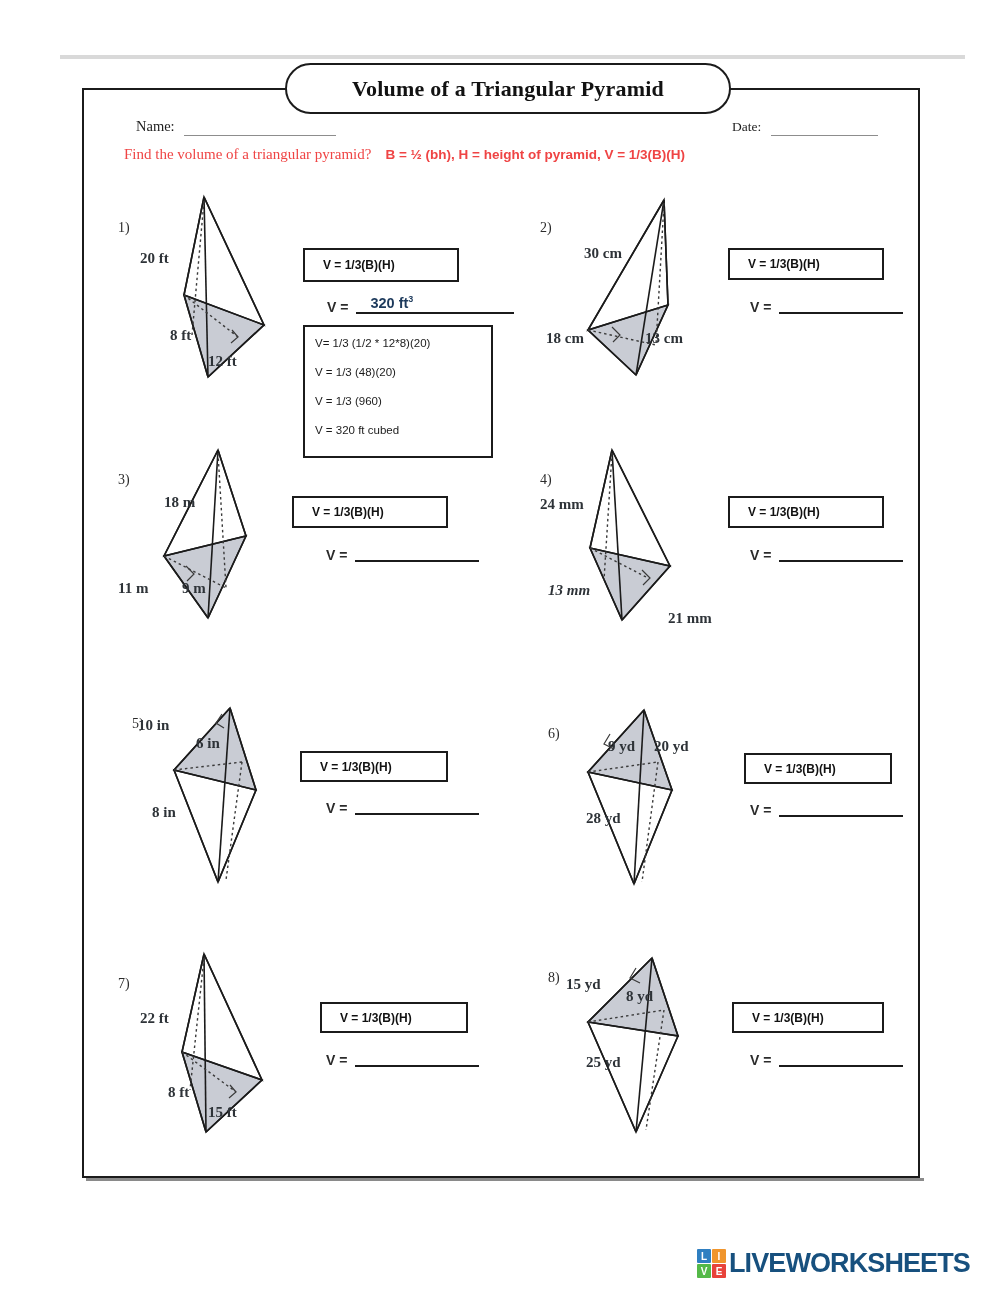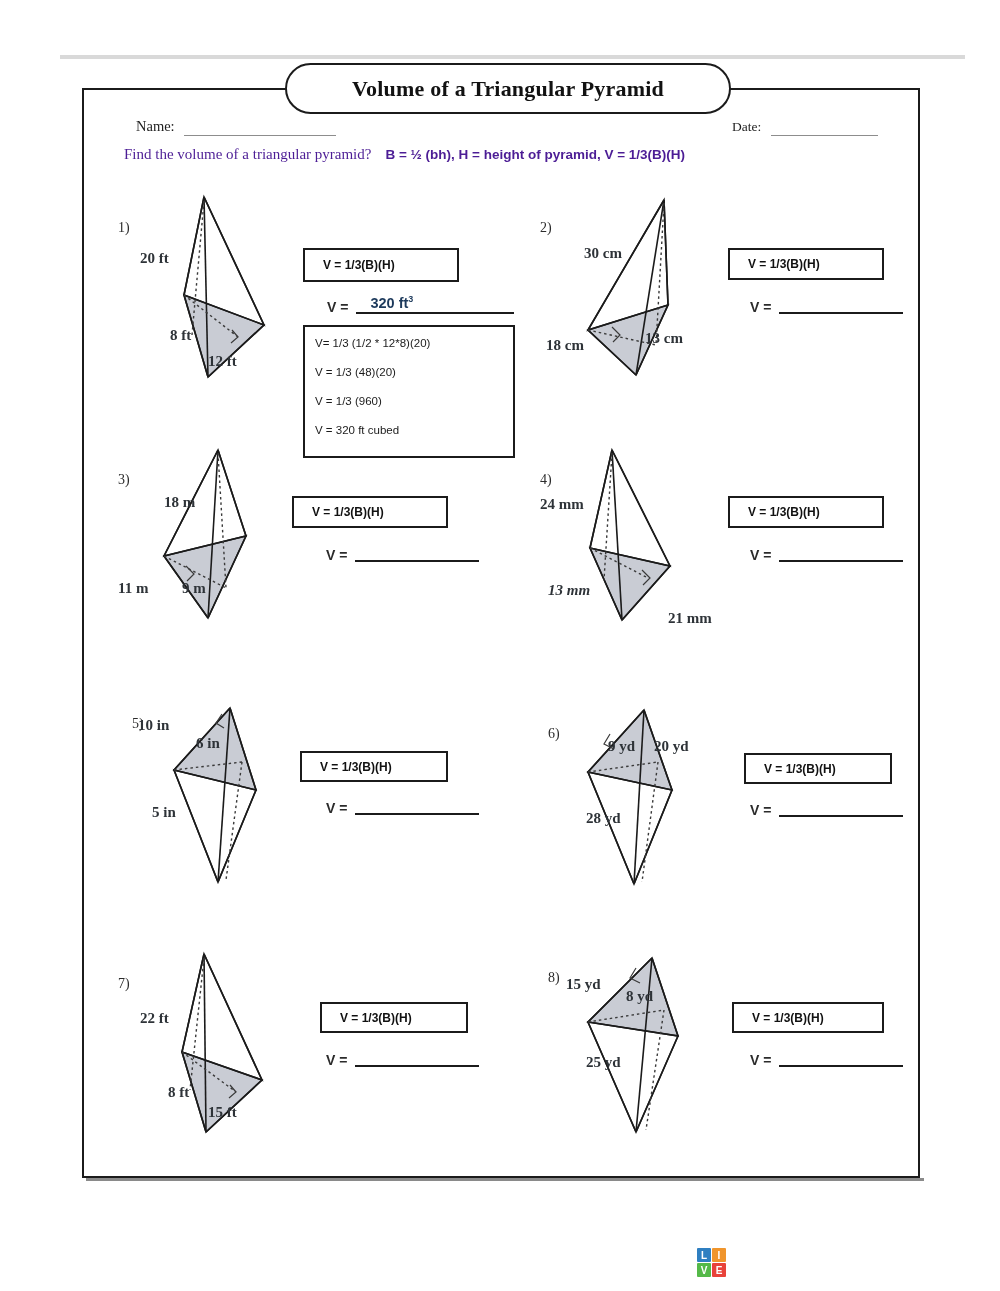--- a/index.html
+++ b/index.html
@@ -99,21 +99,21 @@
     width: 107px; height: 1px;
     background: #8d8d8d;
   }
 
   
   .directions {
     position: absolute;
     left: 40px;
     top: 56px;
     font-size: 15px;
-    color: #4c1d95;
+    color: #ef4444;
     white-space: nowrap;
   }
   .directions .q {
     font-family: "Liberation Serif", serif;
   }
   .directions .formula {
     font-family: "Liberation Sans", sans-serif;
     font-weight: bold;
     font-size: 13.5px;
     margin-left: 14px;
@@ -290,21 +290,21 @@
 </div>
 <div class="fbox" style="left:303px; top:248px; width:156px; height:34px;">
   <span>V = 1/3(B)(H)</span>
 </div>
 <div class="ansrow" style="left:327px; top:297px;">
   <span class="veq">V =</span>
   <span class="blank" style="width:158px;">
     <span class="filled">320 ft<sup>3</sup></span>
   </span>
 </div>
-<div class="workbox" style="left:303px; top:325px; width:212px; height:133px;">
+<div class="workbox" style="left:303px; top:325px; width:190px; height:133px;">
   <div class="wline">V= 1/3 (1/2 * 12*8)(20)</div>
   <div class="wline">V = 1/3 (48)(20)</div>
   <div class="wline">V = 1/3 (960)</div>
   <div class="wline">V = 320 ft cubed</div>
 </div>
 
 <div class="problem" style="left:540px; top:205px;">
   <span class="pnum" style="left:0px; top:15px;">2)</span>
   <div class="figwrap" style="left:28px; top:-10px;">
     <svg width="130" height="190" viewBox="0 0 130 190">
@@ -314,21 +314,21 @@
       <line x1="96" y1="5" x2="20" y2="135" stroke="#1b1b1b" stroke-width="1.6"></line>
       <line x1="96" y1="5" x2="100" y2="110" stroke="#1b1b1b" stroke-width="1.6"></line>
       <line x1="20" y1="135" x2="68" y2="180" stroke="#1b1b1b" stroke-width="1.6"></line>
       <line x1="100" y1="110" x2="68" y2="180" stroke="#1b1b1b" stroke-width="1.6"></line>
       <line x1="96" y1="8" x2="88" y2="150" stroke="#3a3a3a" stroke-width="1.4" stroke-dasharray="2.5,3"></line>
       <line x1="20" y1="135" x2="88" y2="150" stroke="#3a3a3a" stroke-width="1.4" stroke-dasharray="2.5,3"></line>
       <path d="M 44,132 L 52,140 L 45,147" fill="none" stroke="#3a3a3a" stroke-width="1.2"></path>
     </svg>
   </div>
   <span class="dimlabel" style="left:44px; top:40px;">30 cm</span>
-  <span class="dimlabel" style="left:6px; top:125px;margin-top:7px;">18 cm</span>
+  <span class="dimlabel" style="left:6px; top:125px;">18 cm</span>
   <span class="dimlabel" style="left:105px; top:125px;">13 cm</span>
 </div>
 <div class="fbox" style="left:728px; top:248px; width:156px; height:32px;">
   <span>V = 1/3(B)(H)</span>
 </div>
 <div class="ansrow" style="left:750px; top:297px;">
   <span class="veq">V =</span>
   <span class="blank"></span>
 </div>
 
@@ -399,21 +399,21 @@
       <line x1="74" y1="4" x2="100" y2="86" stroke="#1b1b1b" stroke-width="1.6"></line>
       <line x1="18" y1="66" x2="62" y2="178" stroke="#1b1b1b" stroke-width="1.6"></line>
       <line x1="100" y1="86" x2="62" y2="178" stroke="#1b1b1b" stroke-width="1.6"></line>
       <line x1="18" y1="66" x2="86" y2="58" stroke="#3a3a3a" stroke-width="1.4" stroke-dasharray="2.5,3"></line>
       <line x1="86" y1="58" x2="70" y2="176" stroke="#3a3a3a" stroke-width="1.4" stroke-dasharray="2.5,3"></line>
       <path d="M 66,10 L 60,19 L 68,24" fill="none" stroke="#3a3a3a" stroke-width="1.2"></path>
     </svg>
   </div>
   <span class="dimlabel" style="left:-2px; top:5px;">10 in</span>
   <span class="dimlabel" style="left:56px; top:23px;">6 in</span>
-  <span class="dimlabel" style="left:12px; top:92px;">5 in</span>
+  <span class="dimlabel" style="left:12px; top:92px;">8 in</span>
 </div>
 <div class="fbox" style="left:300px; top:751px; width:148px; height:31px;">
   <span>V = 1/3(B)(H)</span>
 </div>
 <div class="ansrow" style="left:326px; top:798px;">
   <span class="veq">V =</span>
   <span class="blank"></span>
 </div>
 
 <div class="problem" style="left:548px; top:712px;">
@@ -500,13 +500,14 @@
   <span class="blank"></span>
 </div>
 
 <div class="lw-logo">
   <div class="lw-grid">
     <div class="lw-cell" style="background: rgb(47, 127, 193);">L</div>
     <div class="lw-cell" style="background: rgb(240, 149, 44);">I</div>
     <div class="lw-cell" style="background: rgb(84, 185, 72);">V</div>
     <div class="lw-cell" style="background: rgb(232, 67, 58);">E</div>
   </div>
+  <span class="lw-word" style="color: rgb(23, 80, 126);">LIVEWORKSHEETS</span>
 </div>
 
 </body></html>

